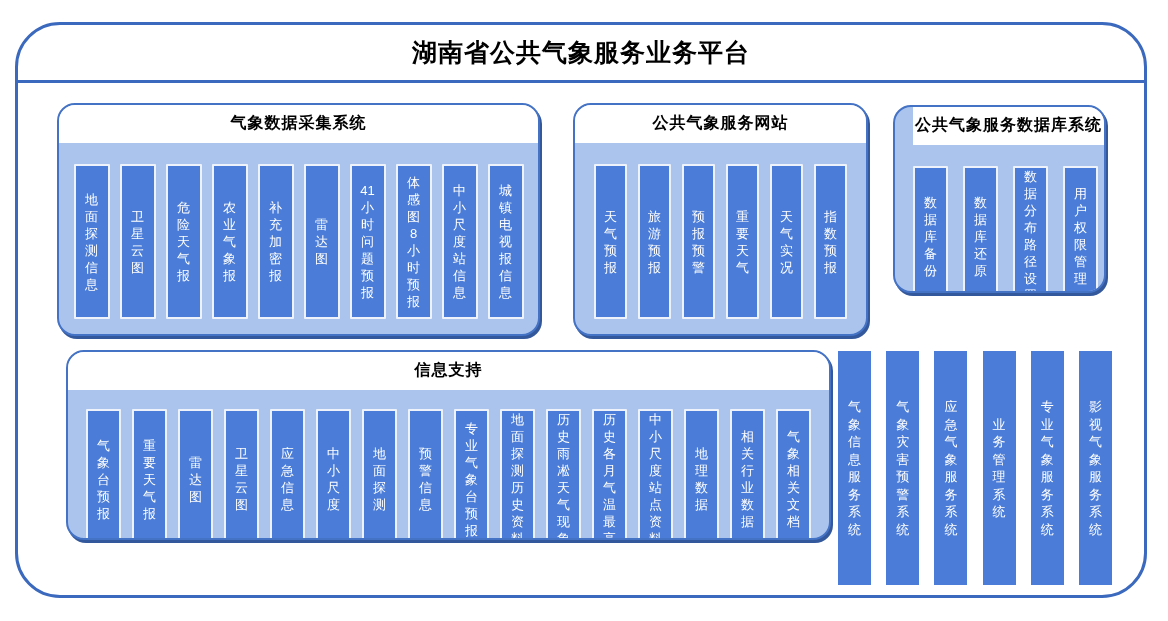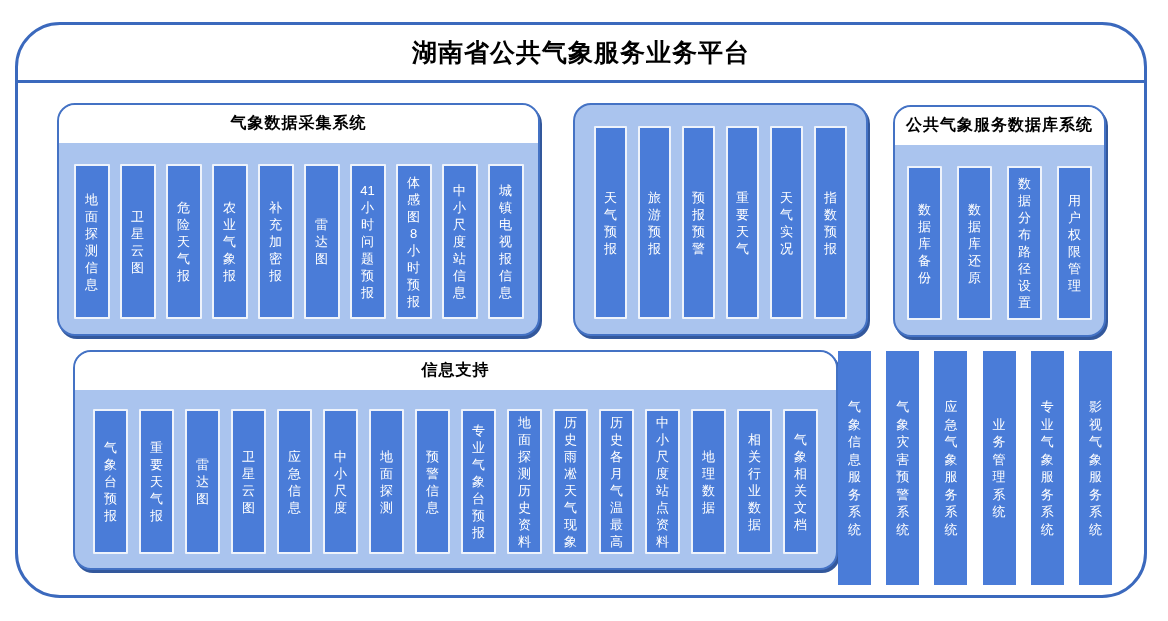--- a/index.html
+++ b/index.html
@@ -37,24 +37,24 @@
     display:flex;flex-direction:column;justify-content:center;align-items:center;
     flex:0 0 auto;
   }
   .bar span{display:block;text-align:center;}
   .sec1{left:57px;top:103px;width:483px;height:233px;}
   .sec1 .panel-body{gap:10px;}
   .sec1 .bar{width:36px;}
   .sec2{left:573px;top:103px;width:295px;height:233px;}
   .sec2 .panel-body{gap:11px;}
   .sec2 .bar{width:33px;}
-  .sec3{left:893px;top:105px;width:213px;height:232px;}
+  .sec3{left:893px;top:105px;width:213px;height:188px;align-items:flex-end;}
   .sec3 .panel-body{gap:15px;}
   .sec3 .bar{width:35px;}
-  .sec4{left:73px;top:350px;width:765px;height:220px;}
+  .sec4{left:66px;top:350px;width:765px;height:190px;}
   .sec4 .panel-body{gap:11px;padding:19px 6px 14px 6px;}
   .sec4 .bar{width:35px;}
   .rightcol{
     position:absolute;left:838px;top:351px;width:274px;height:234px;
     display:flex;flex-direction:row;justify-content:space-between;align-items:stretch;
   }
   .rightcol .bar{width:33px;border:none;border-radius:0;box-shadow:none;line-height:17.5px;}
 </style>
 </head>
 <body>
@@ -144,20 +144,21 @@
           <span>电</span>
           <span>视</span>
           <span>报</span>
           <span>信</span>
           <span>息</span>
         </div>
       </div>
   </section>
 
   <section class="panel sec2">
+    <div class="panel-header">公共气象服务网站</div>
     <div class="panel-body">
         <div class="bar">
           <span>天</span>
           <span>气</span>
           <span>预</span>
           <span>报</span>
         </div>
         <div class="bar">
           <span>旅</span>
           <span>游</span>

